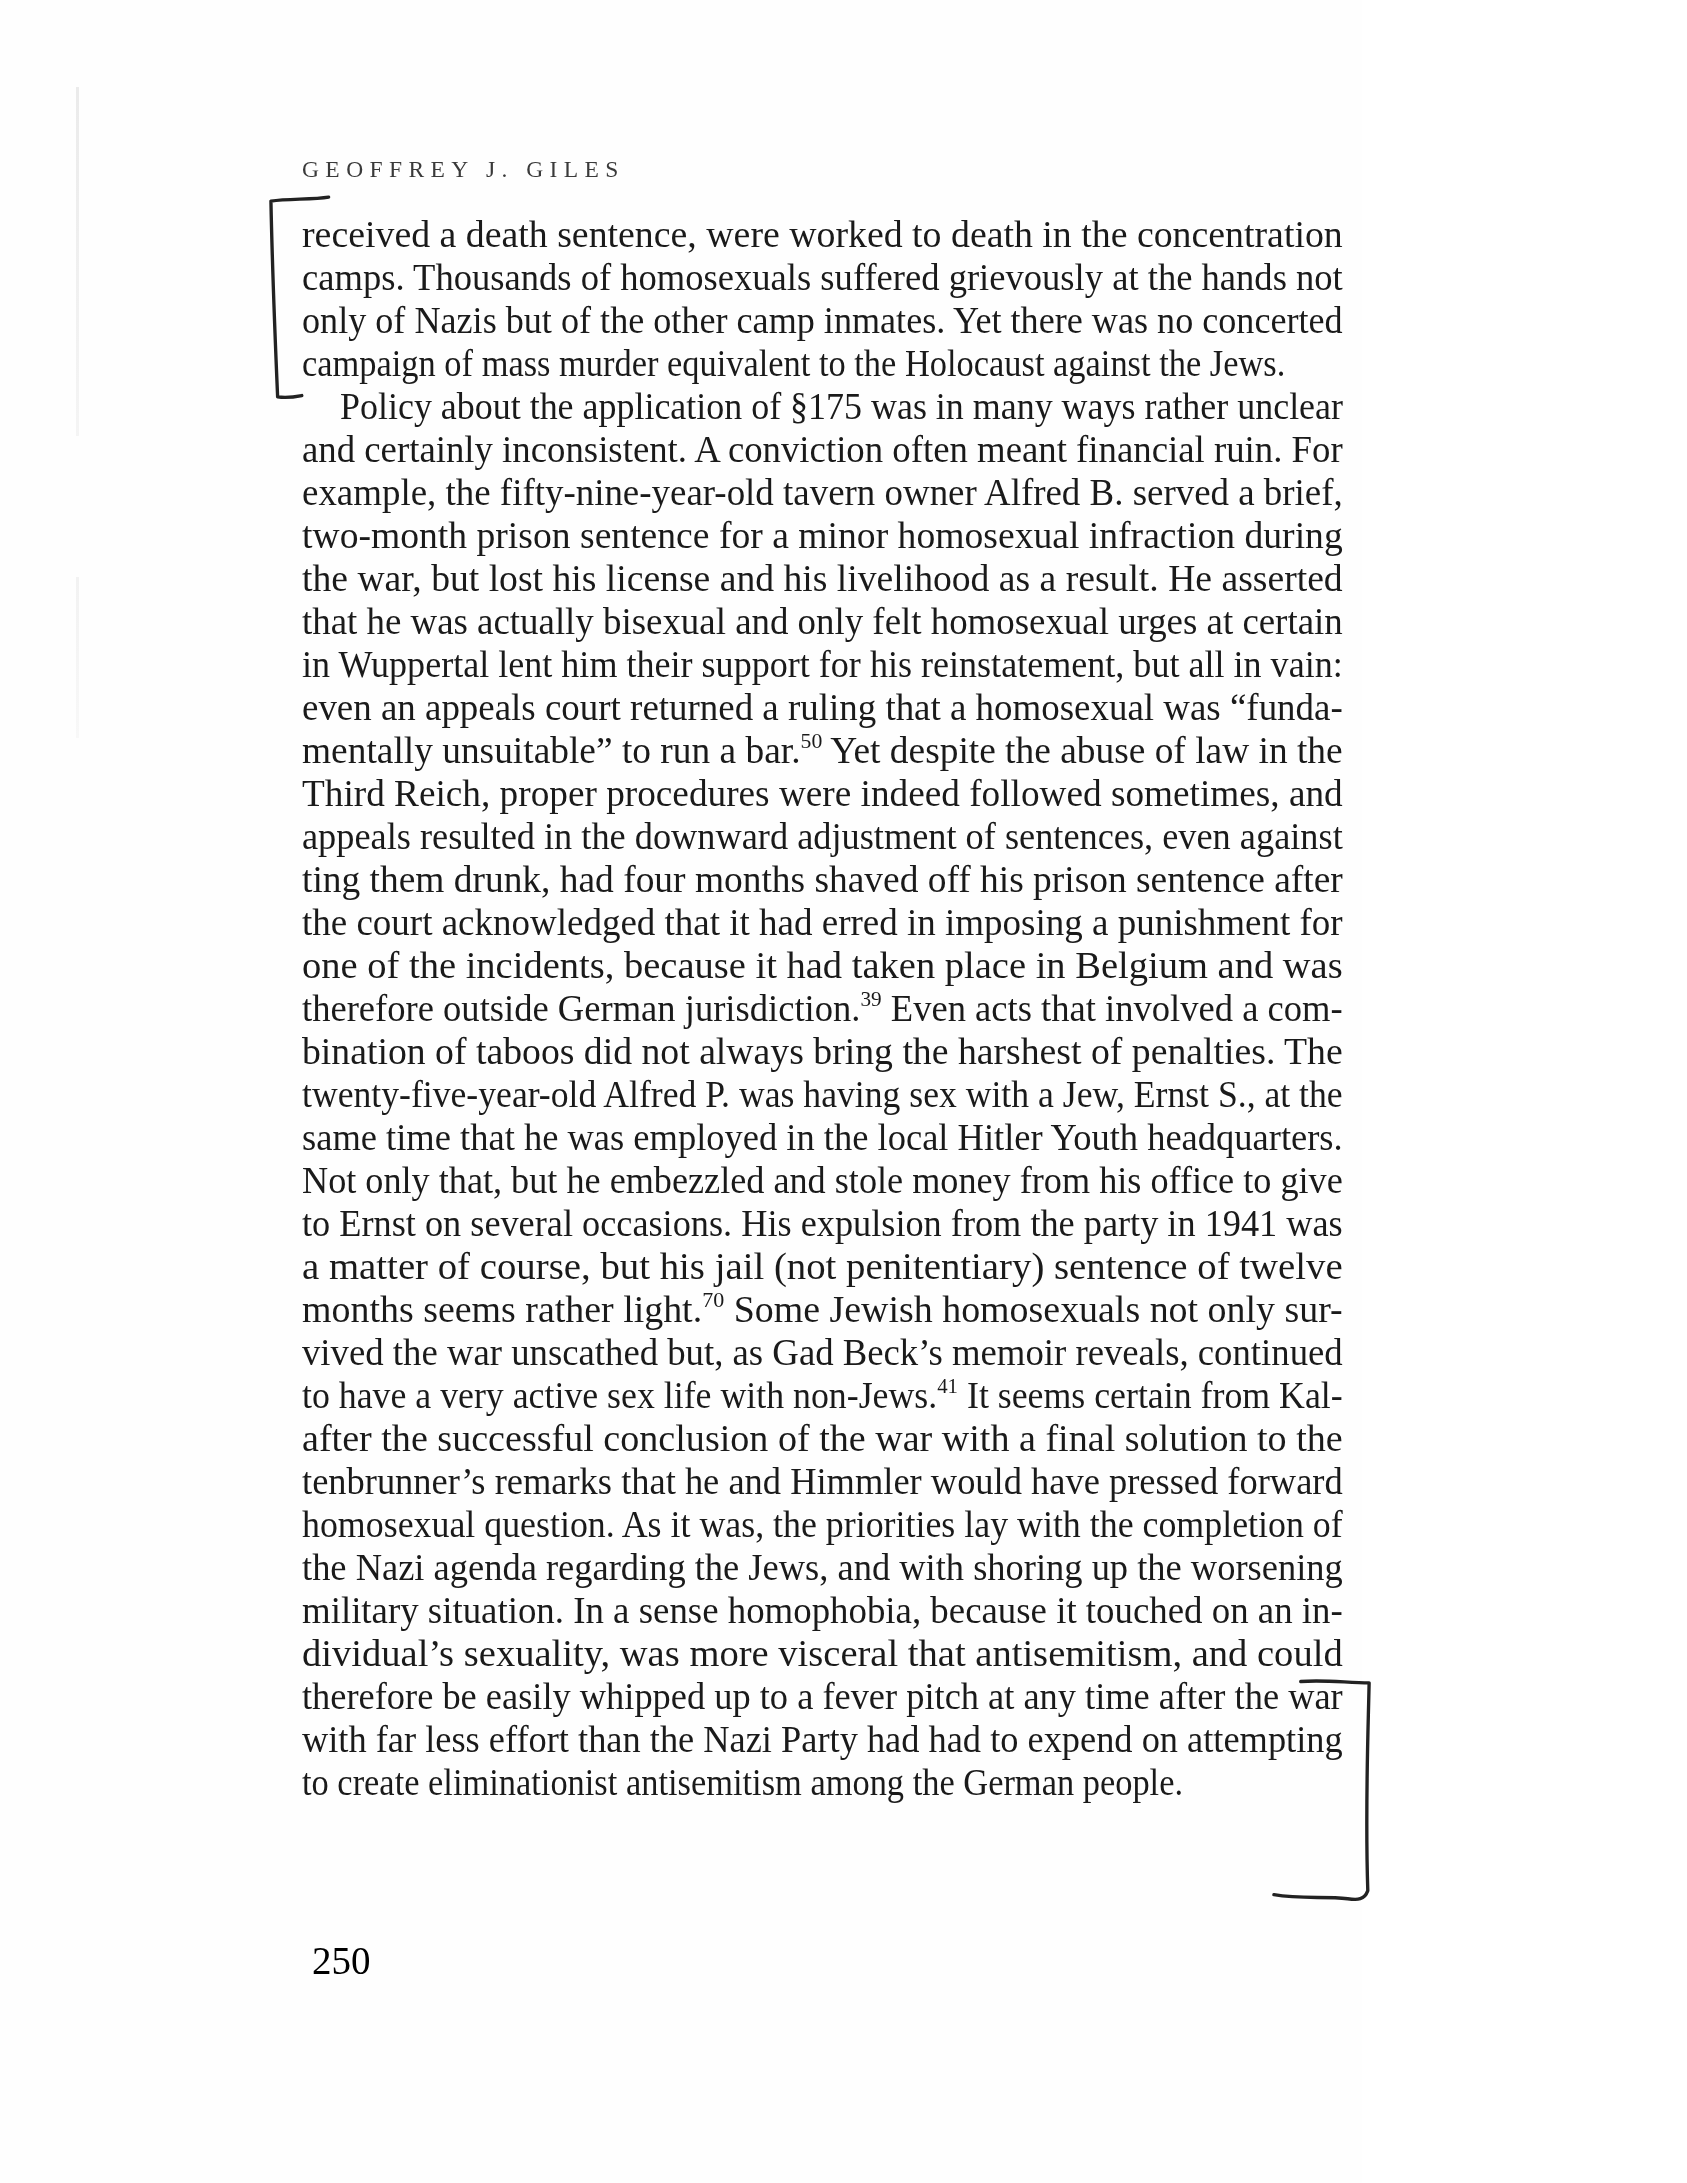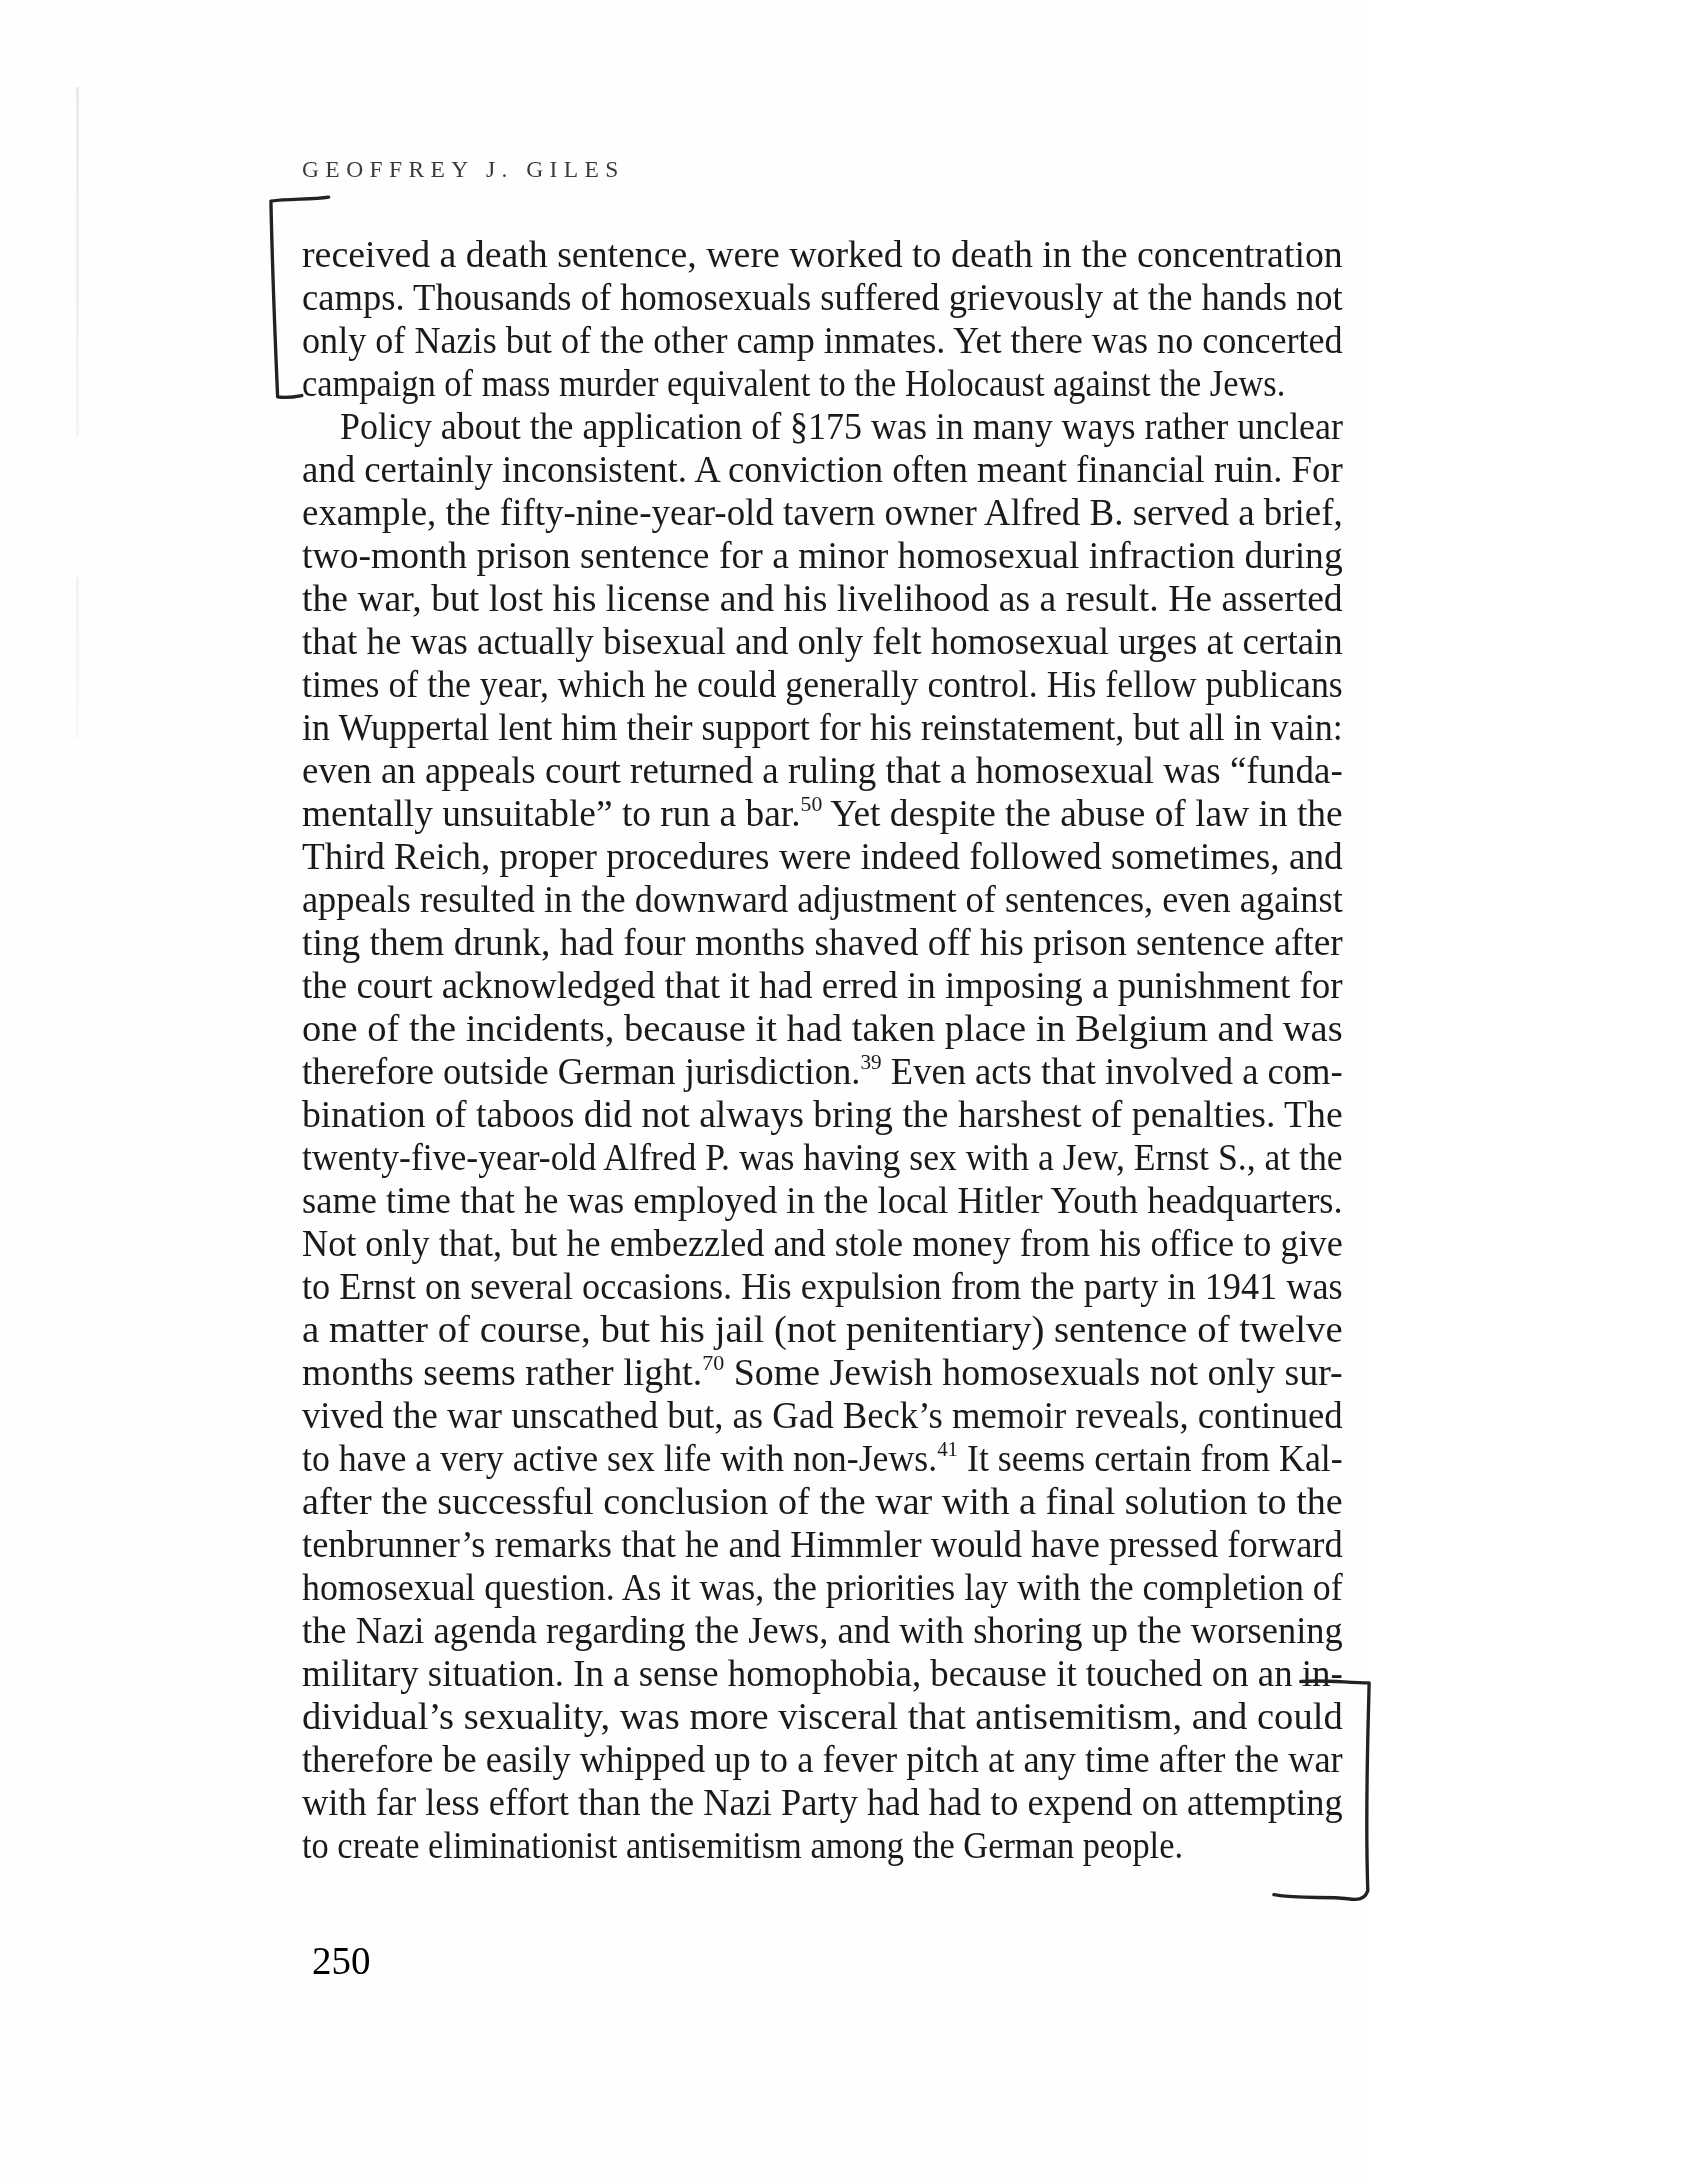--- a/index.html
+++ b/index.html
@@ -5,21 +5,21 @@
   html, body { margin: 0; padding: 0; background: #ffffff; }
   body { width: 1687px; height: 2183px; position: relative; overflow: hidden; }
   .page { position: absolute; left: 0; top: 0; width: 1362px; height: 2183px; background: #fefefe; }
   .scan-edge { position: absolute; left: 76px; top: 87px; width: 2.7px; height: 349px;
     background: linear-gradient(#e6e6e6, #f2f2f2); opacity: .8; }
   .scan-edge.lower { top: 577px; height: 161px; opacity: .5; }
   .running-head { position: absolute; left: 302px; top: 156px; width: 315px;
     font-family: "Liberation Serif", serif; font-size: 23.5px; letter-spacing: 6.4px;
     color: #3a3a3a; white-space: nowrap; line-height: 27px; }
   .body-text { position: absolute; left: 302px; top: 213px; width: 1037px;
-    font-family: "Liberation Serif", serif; color: #1a1a1a; margin-top: 20px; }
+    font-family: "Liberation Serif", serif; color: #1a1a1a; }
   .line { height: 43px; line-height: 43px; font-size: 37px; white-space: nowrap;
     text-align: justify; text-align-last: justify; overflow: visible; }
   .line span.t { display: inline-block; transform-origin: left center; }
   .line.last { text-align-last: left; }
   .line.indent { padding-left: 38px; }
   sup { font-size: 21.5px; line-height: 0; vertical-align: 14.8px; }
   .folio { position: absolute; left: 312px; top: 1941px; font-family: "Liberation Serif", serif;
     font-size: 39px; color: #000000; line-height: 40px; }
   svg.marks { position: absolute; left: 0; top: 0; width: 1687px; height: 2183px; pointer-events: none; }
 </style>
@@ -36,21 +36,20 @@
       <div class="line"><span class="t" style="transform: scaleX(1.0223); width: 1015px;">received a death sentence, were worked to death in the concentration</span></div>
       <div class="line"><span class="t" style="transform: scaleX(0.9884); width: 1050px;">camps. Thousands of homosexuals suffered grievously at the hands not</span></div>
       <div class="line"><span class="t" style="transform: scaleX(0.9767); width: 1062px;">only of Nazis but of the other camp inmates. Yet there was no concerted</span></div>
       <div class="line last"><span class="t" style="transform: scaleX(0.93); width: 1054px;">campaign of mass murder equivalent to the Holocaust against the Jews.</span></div>
       <div class="line indent"><span class="t" style="transform: scaleX(0.9713); width: 1029px;">Policy about the application of §175 was in many ways rather unclear</span></div>
       <div class="line"><span class="t" style="transform: scaleX(0.9939); width: 1044px;">and certainly inconsistent. A conviction often meant financial ruin. For</span></div>
       <div class="line"><span class="t" style="transform: scaleX(0.9978); width: 1040px;">example, the fifty-nine-year-old tavern owner Alfred B. served a brief,</span></div>
       <div class="line"><span class="t" style="transform: scaleX(1.0169); width: 1020px;">two-month prison sentence for a minor homosexual infraction during</span></div>
       <div class="line"><span class="t" style="transform: scaleX(1.0173); width: 1020px;">the war, but lost his license and his livelihood as a result. He asserted</span></div>
       <div class="line"><span class="t" style="transform: scaleX(0.9966); width: 1041px;">that he was actually bisexual and only felt homosexual urges at certain</span></div>
-      <div class="line"><span class="t" style="transform: scaleX(0.9669); width: 1073px;">times of the year, which he could generally control. His fellow publicans</span></div>
       <div class="line"><span class="t" style="transform: scaleX(0.9749); width: 1064px;">in Wuppertal lent him their support for his reinstatement, but all in vain:</span></div>
       <div class="line"><span class="t" style="transform: scaleX(0.998); width: 1039px;">even an appeals court returned a ruling that a homosexual was “funda-</span></div>
       <div class="line"><span class="t" style="transform: scaleX(1.0108); width: 1026px;">mentally unsuitable” to run a bar.<sup>50</sup> Yet despite the abuse of law in the</span></div>
       <div class="line"><span class="t" style="transform: scaleX(1.0069); width: 1030px;">Third Reich, proper procedures were indeed followed sometimes, and</span></div>
       <div class="line"><span class="t" style="transform: scaleX(0.9815); width: 1057px;">appeals resulted in the downward adjustment of sentences, even against</span></div>
       <div class="line"><span class="t" style="transform: scaleX(1.0115); width: 1026px;">ting them drunk, had four months shaved off his prison sentence after</span></div>
       <div class="line"><span class="t" style="transform: scaleX(0.9998); width: 1037px;">the court acknowledged that it had erred in imposing a punishment for</span></div>
       <div class="line"><span class="t" style="transform: scaleX(1.041); width: 996px;">one of the incidents, because it had taken place in Belgium and was</span></div>
       <div class="line"><span class="t" style="transform: scaleX(0.9882); width: 1050px;">therefore outside German jurisdiction.<sup>39</sup> Even acts that involved a com-</span></div>
       <div class="line"><span class="t" style="transform: scaleX(1.0196); width: 1017px;">bination of taboos did not always bring the harshest of penalties. The</span></div>

